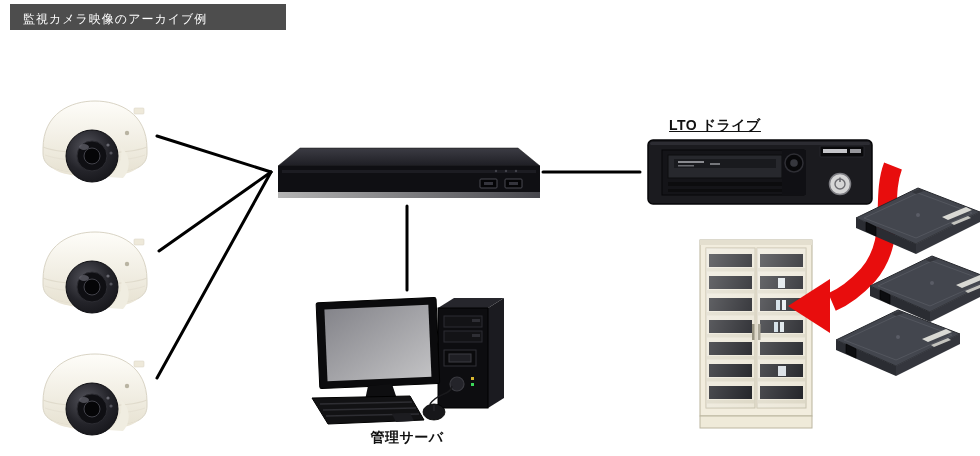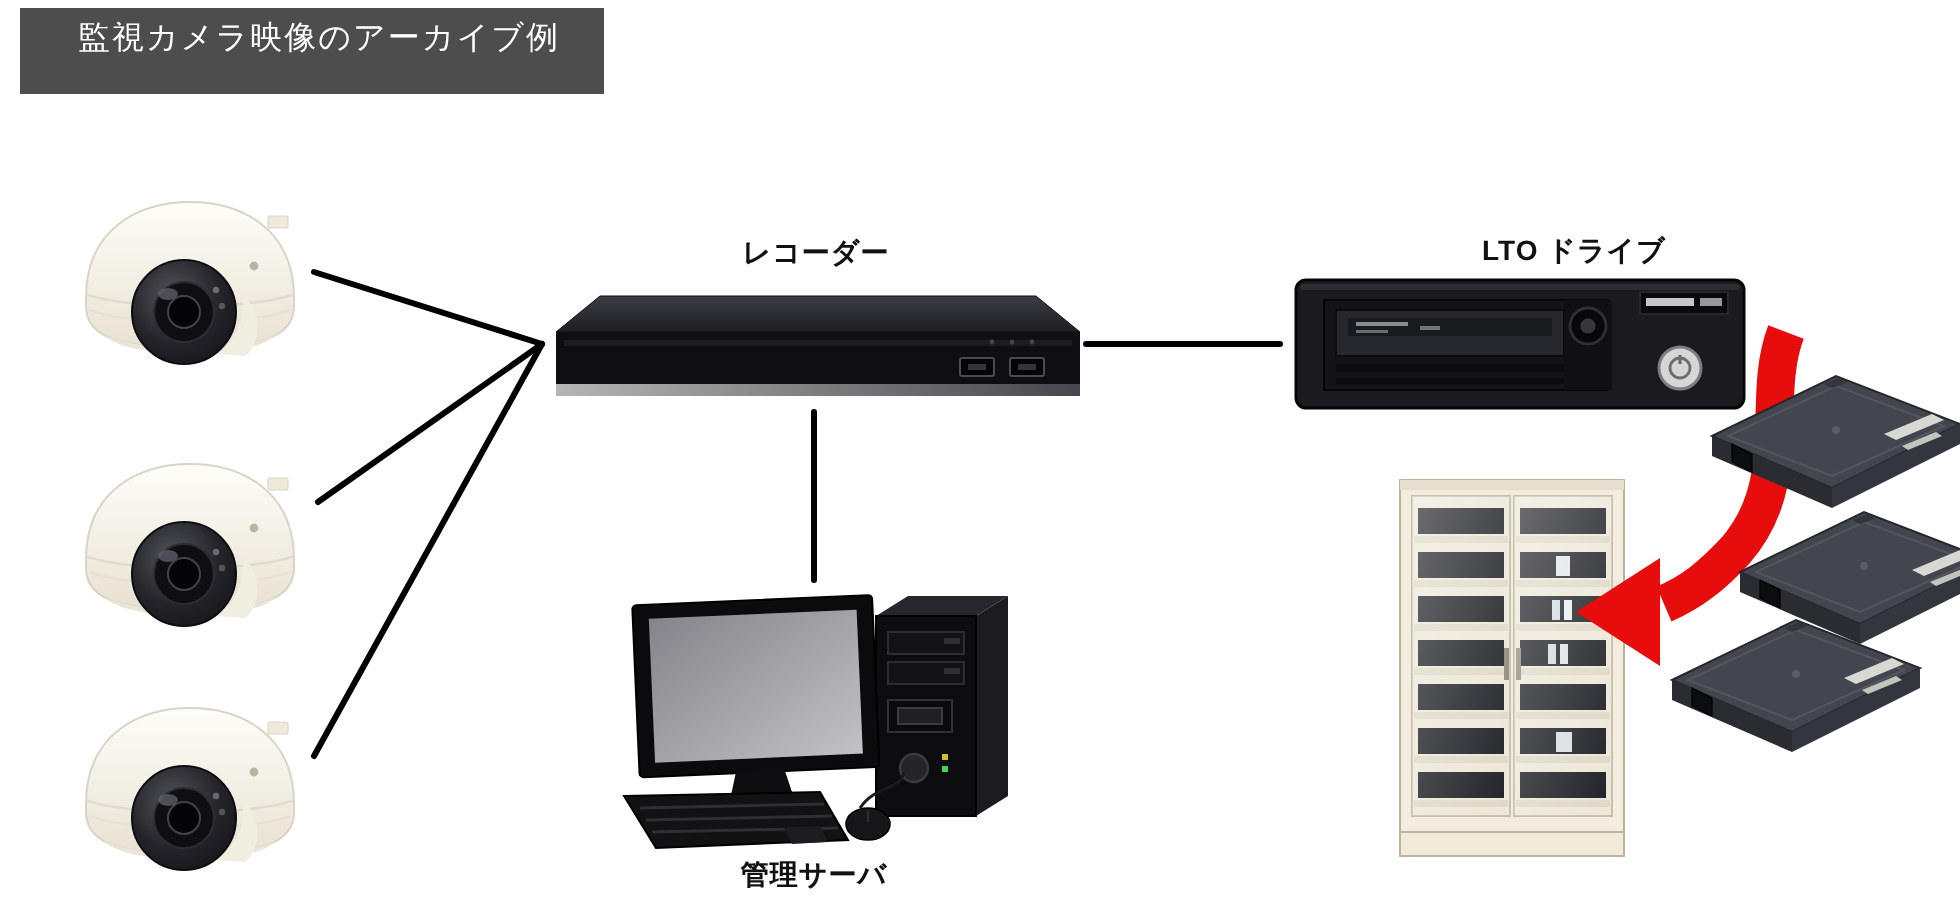--- a/index.html
+++ b/index.html
@@ -1,30 +1,30 @@
 <!DOCTYPE html>
 <html><head>
 <meta charset="utf-8">
 <style>
   html,body{margin:0;padding:0;background:#fff;}
   #canvas{
     position:relative;width:980px;height:456px;overflow:hidden;
     background:#ffffff;font-family:"Liberation Sans","DejaVu Sans",sans-serif;
   }
   .title-bar{
-    position:absolute;left:10px;top:4px;width:263px;height:43px;
-    background:#4d4d4d;color:#ffffff;font-size:16px;letter-spacing:1px;
-    line-height:31px;padding-left:29px;white-space:nowrap;
+    position:absolute;left:10px;top:4px;width:263px;height:26px;
+    background:#4d4d4d;color:#ffffff;font-size:12px;letter-spacing:1px;
+    line-height:31px;padding-left:13px;white-space:nowrap;
   }
   .dev-label{
     position:absolute;color:#111;font-size:14px;font-weight:bold;
     text-align:center;white-space:nowrap;letter-spacing:0.5px;
   }
   #label-recorder{left:333px;top:118px;width:150px;}
-  #label-lto-drive{left:712px;top:117px;width:150px;}
+  #label-lto-drive{left:640px;top:117px;width:150px;text-decoration:underline;}
   #label-server{left:332px;top:429px;width:150px;}
   #label-lto-rack{left:663px;top:432px;width:215px;}
   svg{position:absolute;left:0;top:0;}
 </style>
 </head>
 <body>
 
 <div id="canvas">
 
   <div class="title-bar">監視カメラ映像のアーカイブ例</div>
@@ -218,16 +218,15 @@
       <polygon points="312,398 410,396 424,420 328,424" fill="#121214" stroke="#000" stroke-width="1"></polygon>
       <line x1="320" y1="404" x2="412" y2="402" stroke="#2e2e33" stroke-width="1.5"></line>
       <line x1="323" y1="410" x2="416" y2="408" stroke="#2e2e33" stroke-width="1.5"></line>
       <line x1="326" y1="416" x2="419" y2="414" stroke="#2e2e33" stroke-width="1.5"></line>
       <polygon points="392,414 410,413 414,421 396,422" fill="#1c1c20"></polygon>
       <ellipse cx="434" cy="412" rx="11" ry="8" fill="#17171a" stroke="#000" stroke-width="0.8"></ellipse>
       <line x1="434" y1="405" x2="434" y2="411" stroke="#2c2c31" stroke-width="1"></line>
     </g>
   </svg>
 
-  <div class="dev-label" id="label-recorder">レコーダー</div>
   <div class="dev-label" id="label-lto-drive">LTO ドライブ</div>
   <div class="dev-label" id="label-server">管理サーバ</div>
 </div>
 
 </body></html>

